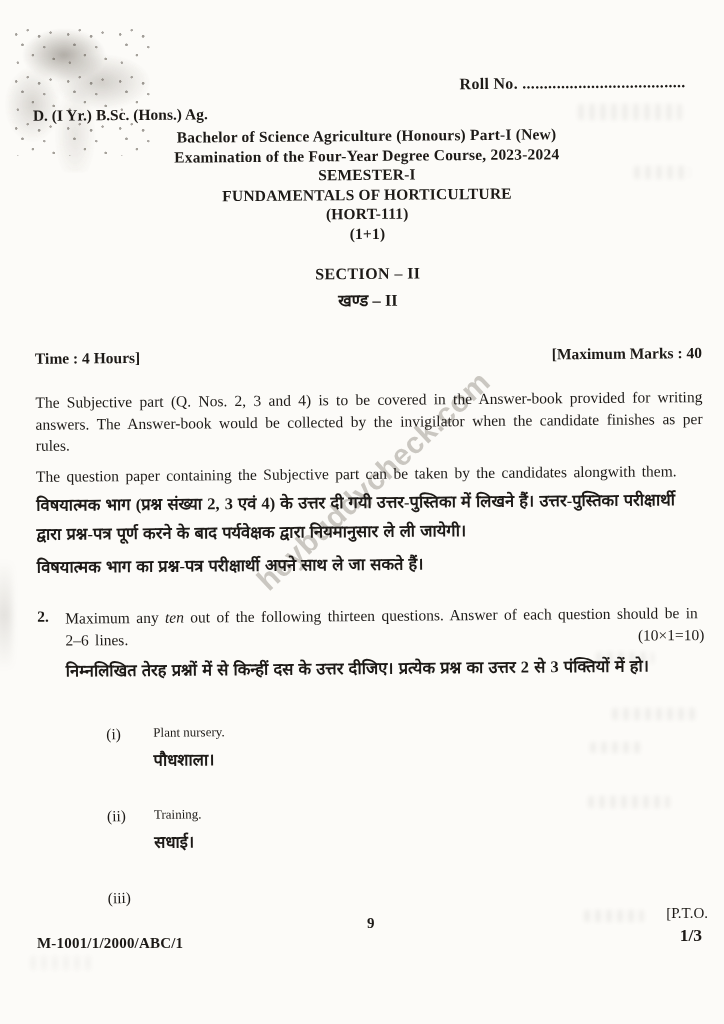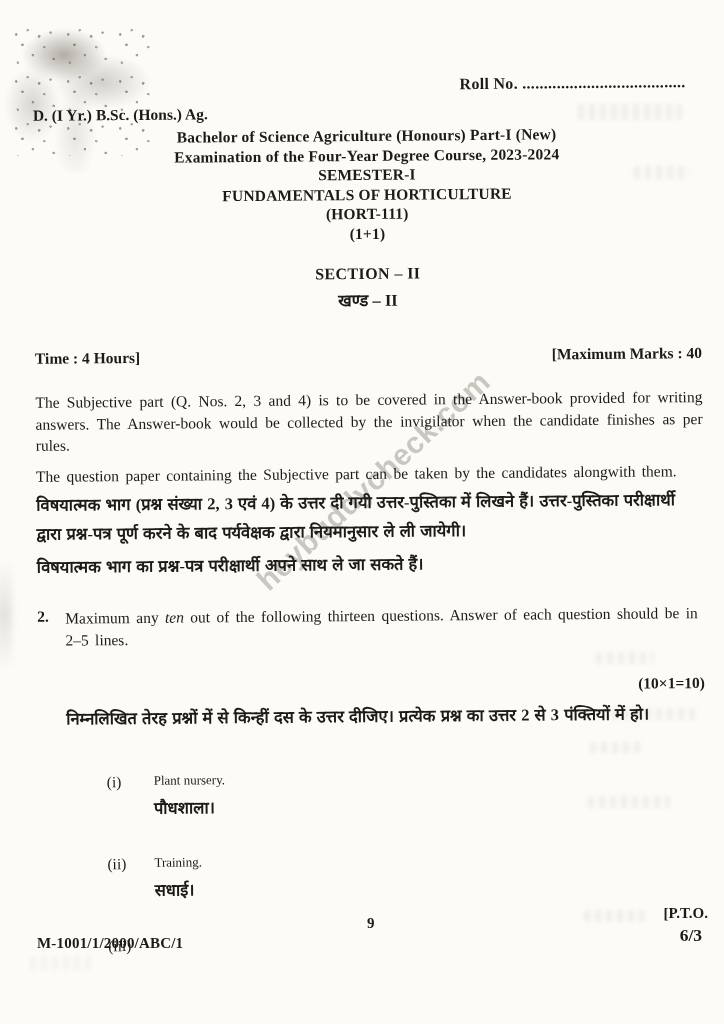--- a/index.html
+++ b/index.html
@@ -39,34 +39,34 @@
   .para2 { margin-top:9px; }
 
   .hi { font-family:"Liberation Serif","DejaVu Sans",serif; font-weight:600; }
   .hi-para { font-size:16.5px; line-height:29px; word-spacing:1px; margin-top:4px; }
 
   .q2 { margin-top:26px; }
   .q-row { display:flex; }
   .q-num { width:28px; font-weight:bold; font-size:15.5px; flex:none; }
   .q-body { flex:1; }
   .q-line2 { display:flex; justify-content:space-between; }
-  .q-marks { font-weight:bold;margin-top:48px; }
+  .q-marks { font-weight:normal; }
   .q-hi { margin-top:6px; }
 
   .items { margin-top:40px; }
   .item { display:flex; margin-left:68px; margin-bottom:36px; }
   .item-label { width:47px; flex:none; font-size:15.5px; }
   .item-en { font-size:13px; }
   .item-hi { font-size:16.5px; margin-top:7px; }
 
   .footer { position:absolute; left:37px; right:16px; top:905px; z-index:2; }
   .footer-code { position:absolute; left:0; top:10px; font-weight:bold; font-size:15px; letter-spacing:.2px;margin-top:20px; }
   .footer-page { position:absolute; left:330px; top:10px; font-size:15px; font-weight:bold; }
   .footer-right { position:absolute; right:0; top:0; text-align:right; }
-  .footer-pto { font-weight:bold; font-size:15px; }
+  .footer-pto { font-weight:normal; font-size:15px; }
   .footer-frac { font-weight:bold; font-size:17.5px; margin-top:3px; margin-right:6px; }
 
   
   .watermark {
     position:absolute; left:262px; top:568px; z-index:1;
     transform:rotate(-43deg); transform-origin:left center;
     font-family:"Liberation Sans","DejaVu Sans",sans-serif;
     font-size:30px; font-weight:bold; letter-spacing:.5px;
     color:#8f897f; opacity:.45; white-space:nowrap;
   }
@@ -165,21 +165,21 @@
         <div class="hi hi-para">विषयात्मक भाग (प्रश्न संख्या 2, 3 एवं 4) के उत्तर दी गयी उत्तर-पुस्तिका में लिखने हैं। उत्तर-पुस्तिका परीक्षार्थी द्वारा प्रश्न-पत्र पूर्ण करने के बाद पर्यवेक्षक द्वारा नियमानुसार ले ली जायेगी।</div>
         <div class="hi hi-para">विषयात्मक भाग का प्रश्न-पत्र परीक्षार्थी अपने साथ ले जा सकते हैं।</div>
       </div>
 
       <div class="q2">
         <div class="q-row">
           <div class="q-num">2.</div>
           <div class="q-body">
             <div class="para"><span>Maximum any </span><i>ten</i><span> out of the following thirteen questions. Answer of each question should be in</span></div>
             <div class="q-line2 para">
-              <span>2–5 lines.</span>
+              <span>2–6 lines.</span>
               <span class="q-marks">(10×1=10)</span>
             </div>
             <div class="hi hi-para q-hi">निम्नलिखित तेरह प्रश्नों में से किन्हीं दस के उत्तर दीजिए। प्रत्येक प्रश्न का उत्तर 2 से 3 पंक्तियों में हो।</div>
           </div>
         </div>
       </div>
 
       <div class="items">
 
         <div class="item">
@@ -204,17 +204,17 @@
 
       </div>
     </div>
   </div>
 
   <div class="footer">
     <div class="footer-code">M-1001/1/2000/ABC/1</div>
     <div class="footer-page">9</div>
     <div class="footer-right">
       <div class="footer-pto">[P.T.O.</div>
-      <div class="footer-frac">6/3</div>
+      <div class="footer-frac">1/3</div>
     </div>
   </div>
 
 </div>
 
 </body></html>

